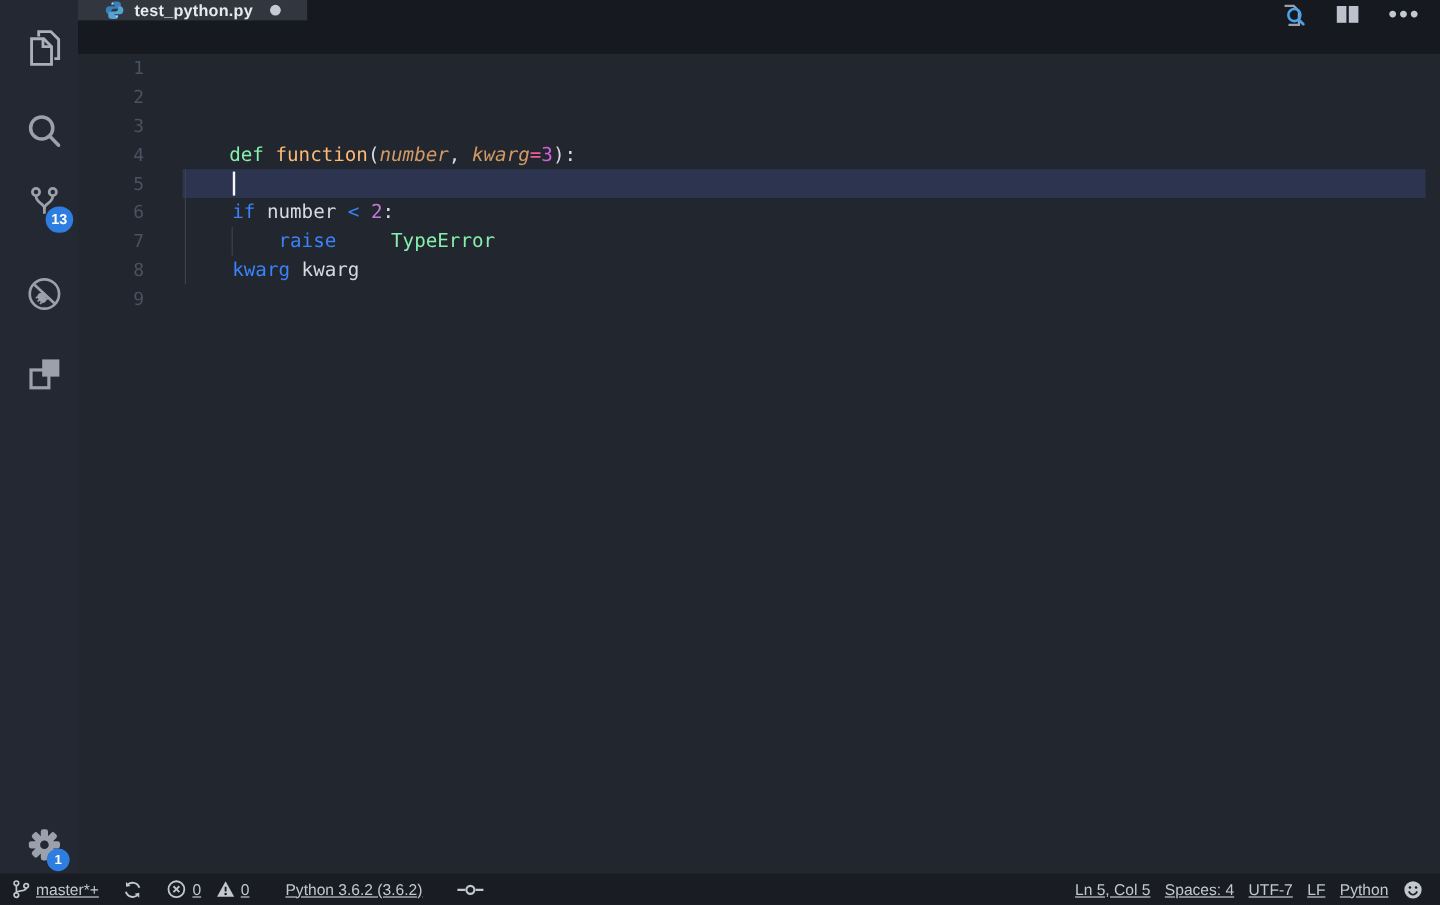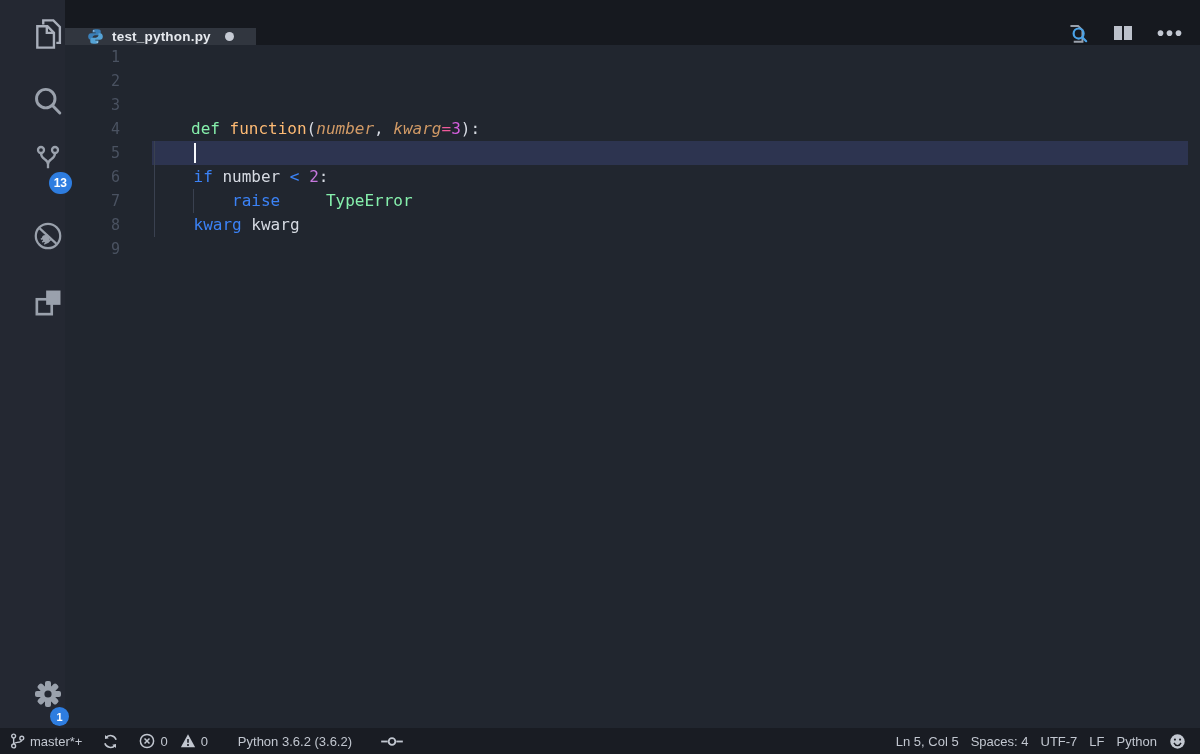--- a/index.html
+++ b/index.html
@@ -3,32 +3,32 @@
 <meta charset="utf-8">
 <style>
   * { box-sizing: border-box; margin: 0; padding: 0; }
   html, body { width: 1200px; height: 754px; overflow: hidden; background: #21262f;
                font-family: "Liberation Sans", sans-serif; }
   .app { position: relative; width: 1200px; height: 754px; }
 
   
   .activity-bar { position: absolute; left: 0; top: 0; width: 65px; bottom: 26px;
                   background: #242832; z-index: 5; }
-  .ab-item { position: absolute; left: 15px; width: 65px; height: 52px;
-             display: flex; align-items: center; justify-content: center; cursor: pointer; }
+  .ab-item { position: absolute; left: 4px; width: 65px; height: 52px;
+             display: flex; align-items: flex-end; justify-content: center; cursor: pointer; }
   .ab-badge { position: absolute; right: 8px; bottom: -8px; min-width: 22px; height: 22px;
               border-radius: 11px; background: #2e7de0; color: #fff; font-size: 12px;
               font-weight: bold; display: flex; align-items: center; justify-content: center;
               padding: 0 5px; }
   .ab-badge.small { min-width: 19px; height: 19px; border-radius: 10px; font-size: 11px;
                     right: 11px; bottom: -6px; }
 
   
   .tabbar { position: absolute; left: 65px; right: 0; top: 0; height: 45px;
-            background: #16191f; display: flex; align-items: flex-end; }
+            background: #16191f; display: flex; align-items: flex-start; }
   .tab { display: flex; align-items: center; gap: 8px; padding: 0 22px;
          background: #31363f; cursor: pointer; }
   .tab-label { color: #e6e9ee; font-size: 13.5px; font-weight: 600; letter-spacing: .2px; }
   .tab-dot { width: 9px; height: 9px; border-radius: 50%; background: #c5cad3; margin-left: 6px; }
   .tab-actions { margin-left: auto; display: flex; align-items: center; gap: 24px;
                  padding-right: 16px; }
   .tab-action { display: flex; align-items: center; justify-content: center; cursor: pointer; }
   .dots { color: #c3c8d2; font-size: 20px; font-weight: bold; letter-spacing: 2px; line-height: 1; }
 
   
@@ -54,21 +54,21 @@
   .indent-guide { position: absolute; width: 1px; background: #3a4150; z-index: 1; }
 
   
   .statusbar { position: absolute; left: 0; right: 0; bottom: 0; height: 26px;
                background: #191c23; color: #c2c7d0; font-size: 13px;
                display: flex; align-items: center; justify-content: space-between;
                padding: 0 14px 0 10px; z-index: 6; }
   .sb-group { display: flex; align-items: center; }
   .sb-left .sb-item { margin-right: 20px; }
   .sb-right .sb-item { margin-left: 12px; }
-  .sb-item { display: flex; align-items: center; gap: 5px; cursor: pointer; white-space: nowrap; }
+  .sb-item { display: flex; align-items: center; gap: 5px; cursor: pointer; white-space: nowrap; text-decoration: underline; }
   .sb-item svg { display: block; }
 
   svg { flex: none; }
 </style>
 </head>
 <body>
 
 <div class="app">
 
   <div class="activity-bar">

